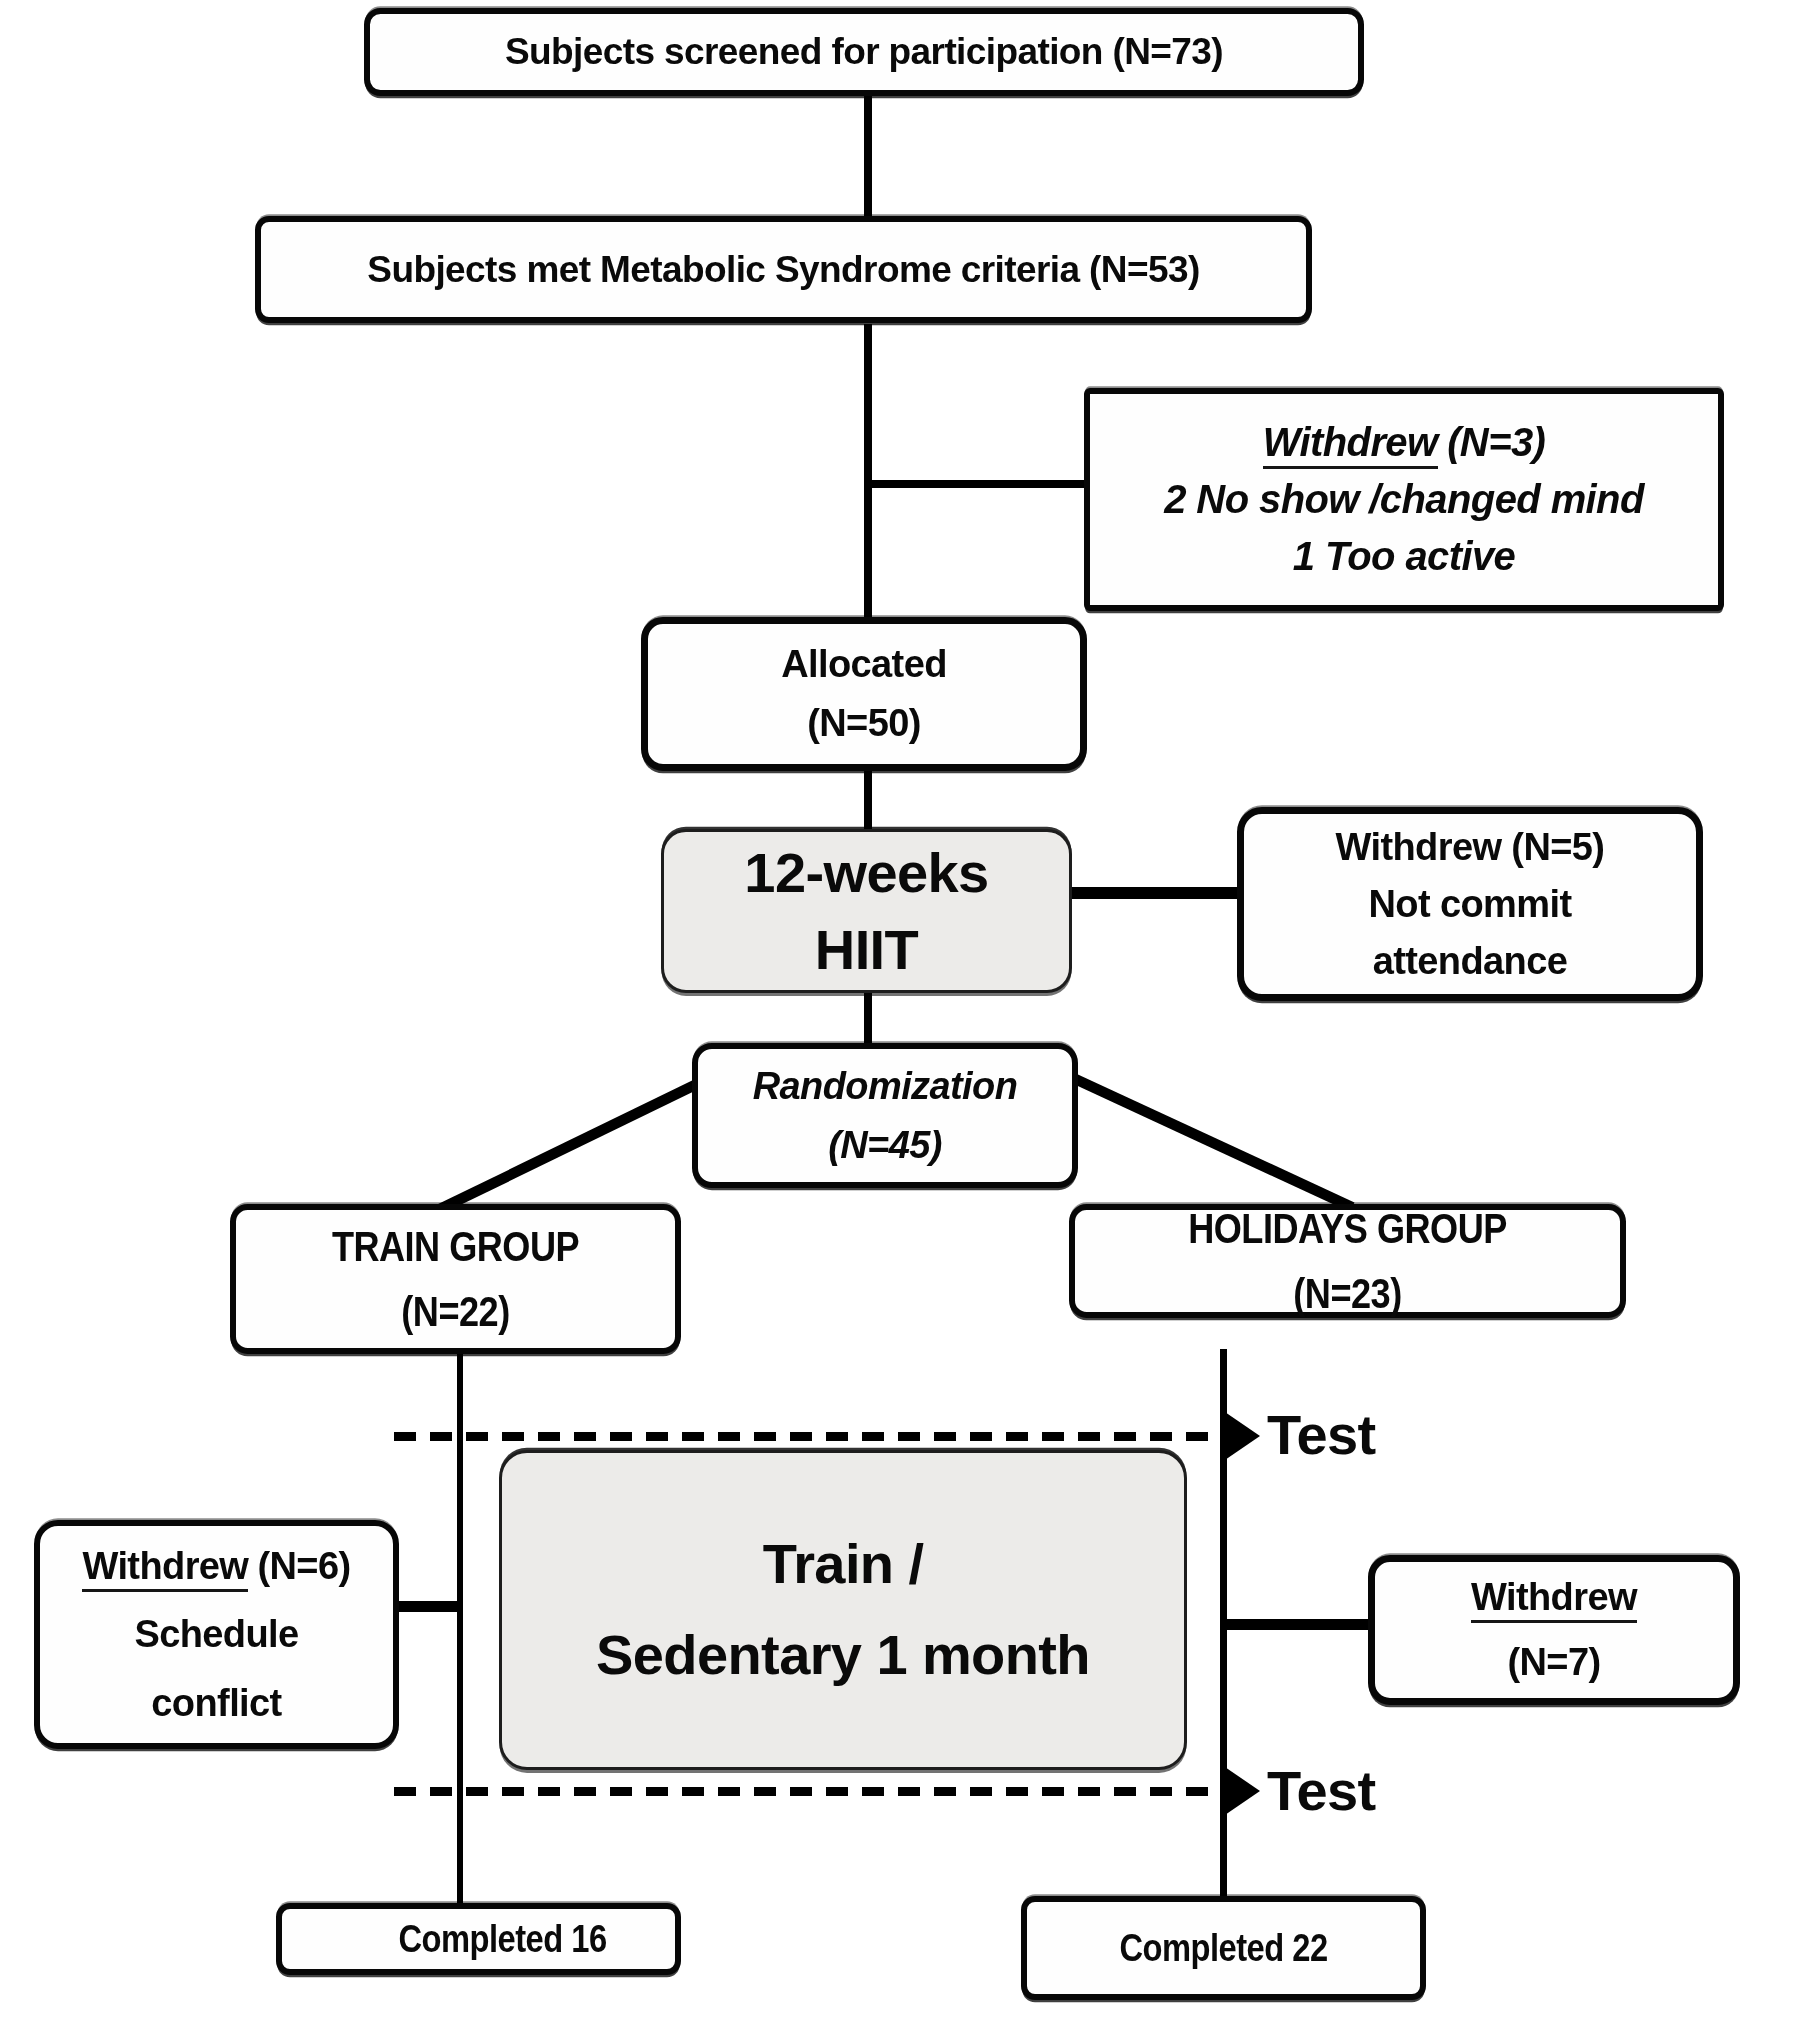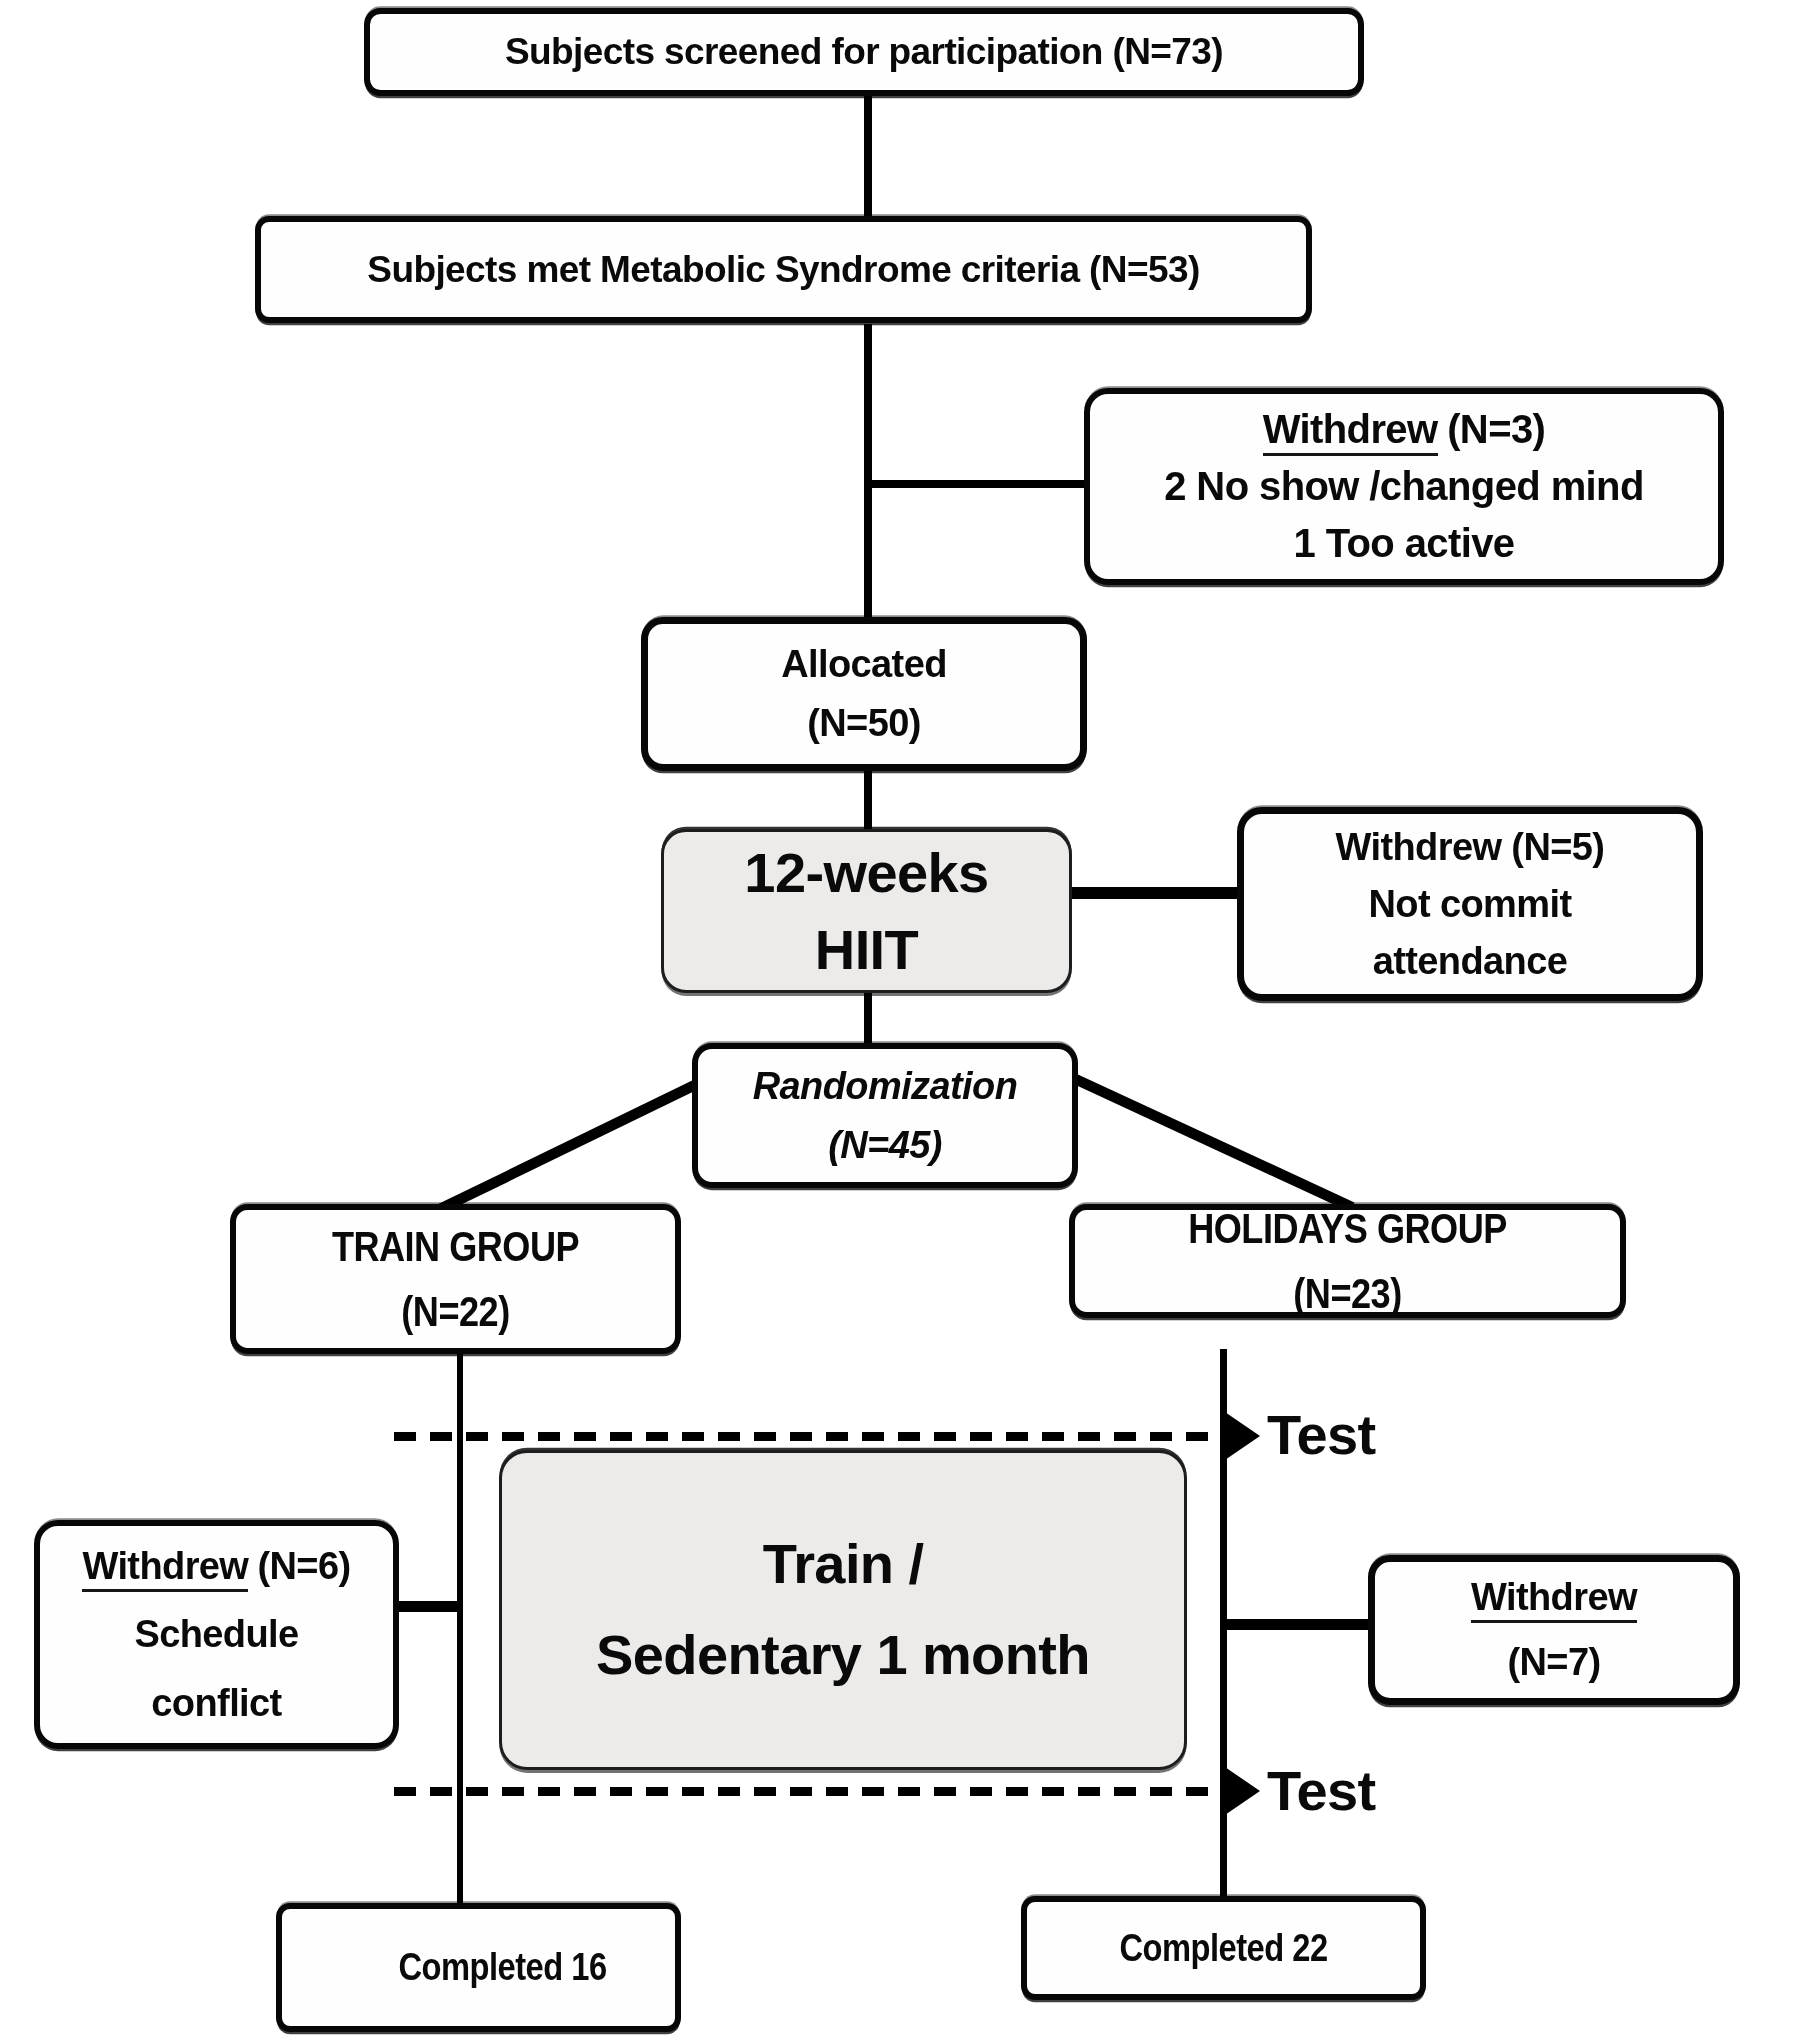--- a/index.html
+++ b/index.html
@@ -116,21 +116,21 @@
   <div class="hline" style="left:1223px; top:1619px; width:148px; height:10.6px;"></div>
 
   <div class="box fs63" style="left:364px; top:8.2px; width:1000px; height:88px; border-radius:16.4px;">
     <div class="line">Subjects screened for participation (N=73)</div>
   </div>
 
   <div class="box fs63" style="left:255px; top:216px; width:1057px; height:107px; border-radius:14px;">
     <div class="line">Subjects met Metabolic Syndrome criteria (N=53)</div>
   </div>
 
-  <div class="box fs68" style="left:1084px; top:388px; width:640px; height:197px; border-radius:24px;">
+  <div class="box fs68" style="left:1084px; top:388px; width:640px; height:223px; border-radius:6px;font-style:italic;">
     <div class="line">
       <span class="u">Withdrew</span><span class="count">(N=3)</span>
     </div>
     <div class="line">2 No show /changed mind</div>
     <div class="line">1 Too active</div>
   </div>
 
   <div class="box fs64" style="left:641px; top:617px; width:446px; height:154px; border-width:7px; border-radius:22px;">
     <div class="line">Allocated</div>
     <div class="line">(N=50)</div>
@@ -175,21 +175,21 @@
     <div class="line">conflict</div>
   </div>
 
   <div class="box fs64 lh17" style="left:1368px; top:1555px; width:372px; height:150px; border-width:7px; border-radius:22px;">
     <div class="line">
       <span class="u">Withdrew</span>
     </div>
     <div class="line">(N=7)</div>
   </div>
 
-  <div class="box fs64" style="left:276px; top:1903px; width:405px; height:129px; border-radius:14px;padding-left:48px;">
+  <div class="box fs64" style="left:276px; top:1903px; width:405px; height:72px; border-radius:14px;padding-left:48px;">
     <div class="line cond">Completed 16</div>
   </div>
 
   <div class="box fs64" style="left:1021px; top:1896px; width:405px; height:104px; border-radius:14px;">
     <div class="line cond">Completed 22</div>
   </div>
 
 </div>
 
 

